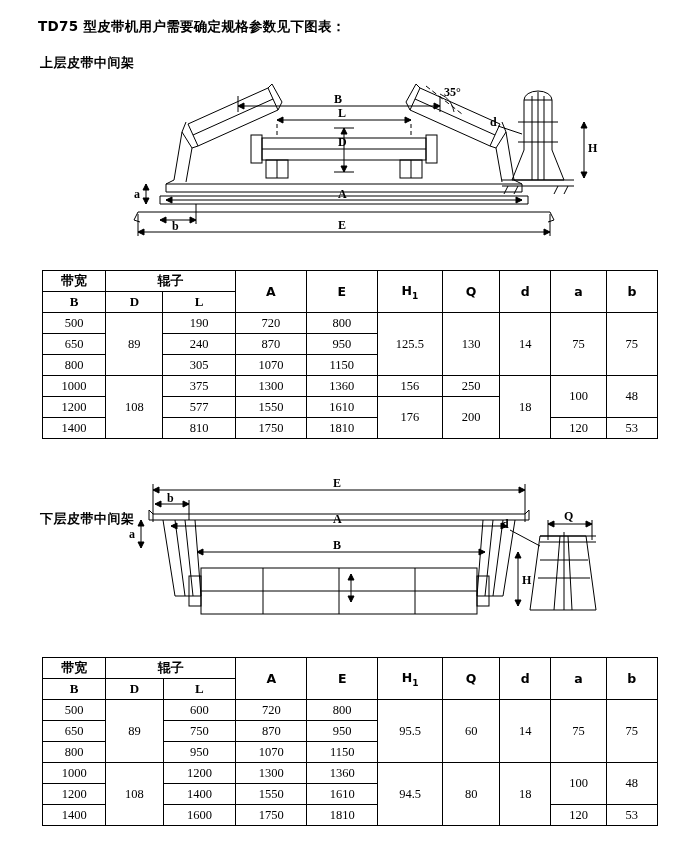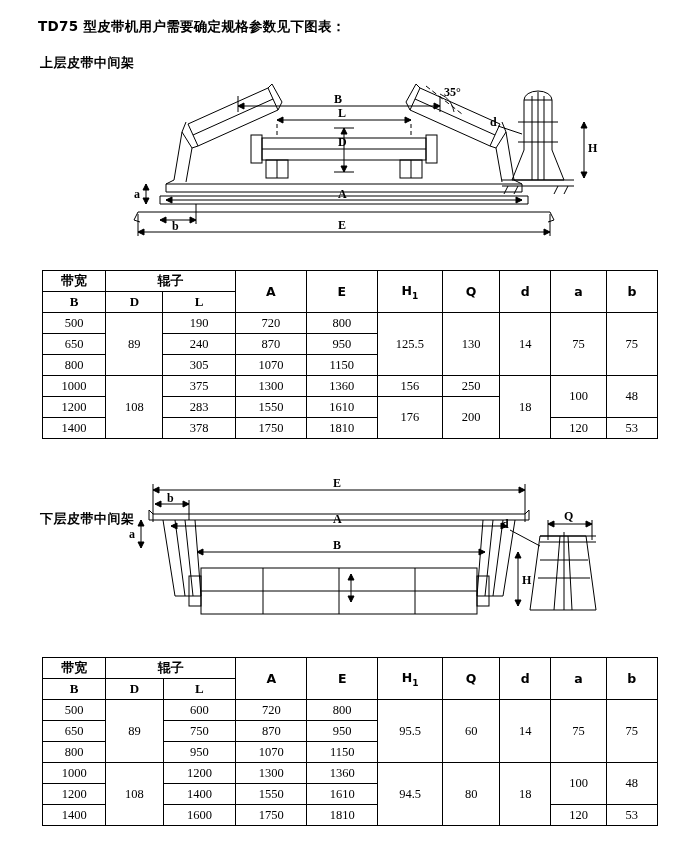--- a/index.html
+++ b/index.html
@@ -284,29 +284,29 @@
         <td>1300</td>
         <td>1360</td>
         <td>156</td>
         <td>250</td>
         <td rowspan="3">18</td>
         <td rowspan="2">100</td>
         <td rowspan="2">48</td>
       </tr>
       <tr>
         <td>1200</td>
-        <td>283</td>
+        <td>577</td>
         <td>1550</td>
         <td>1610</td>
         <td rowspan="2">176</td>
         <td rowspan="2">200</td>
       </tr>
       <tr>
         <td>1400</td>
-        <td>378</td>
+        <td>810</td>
         <td>1750</td>
         <td>1810</td>
         <td>120</td>
         <td>53</td>
       </tr>
     </tbody>
   </table>
 
   <div class="section-label" id="label-lower">下层皮带中间架</div>
 

